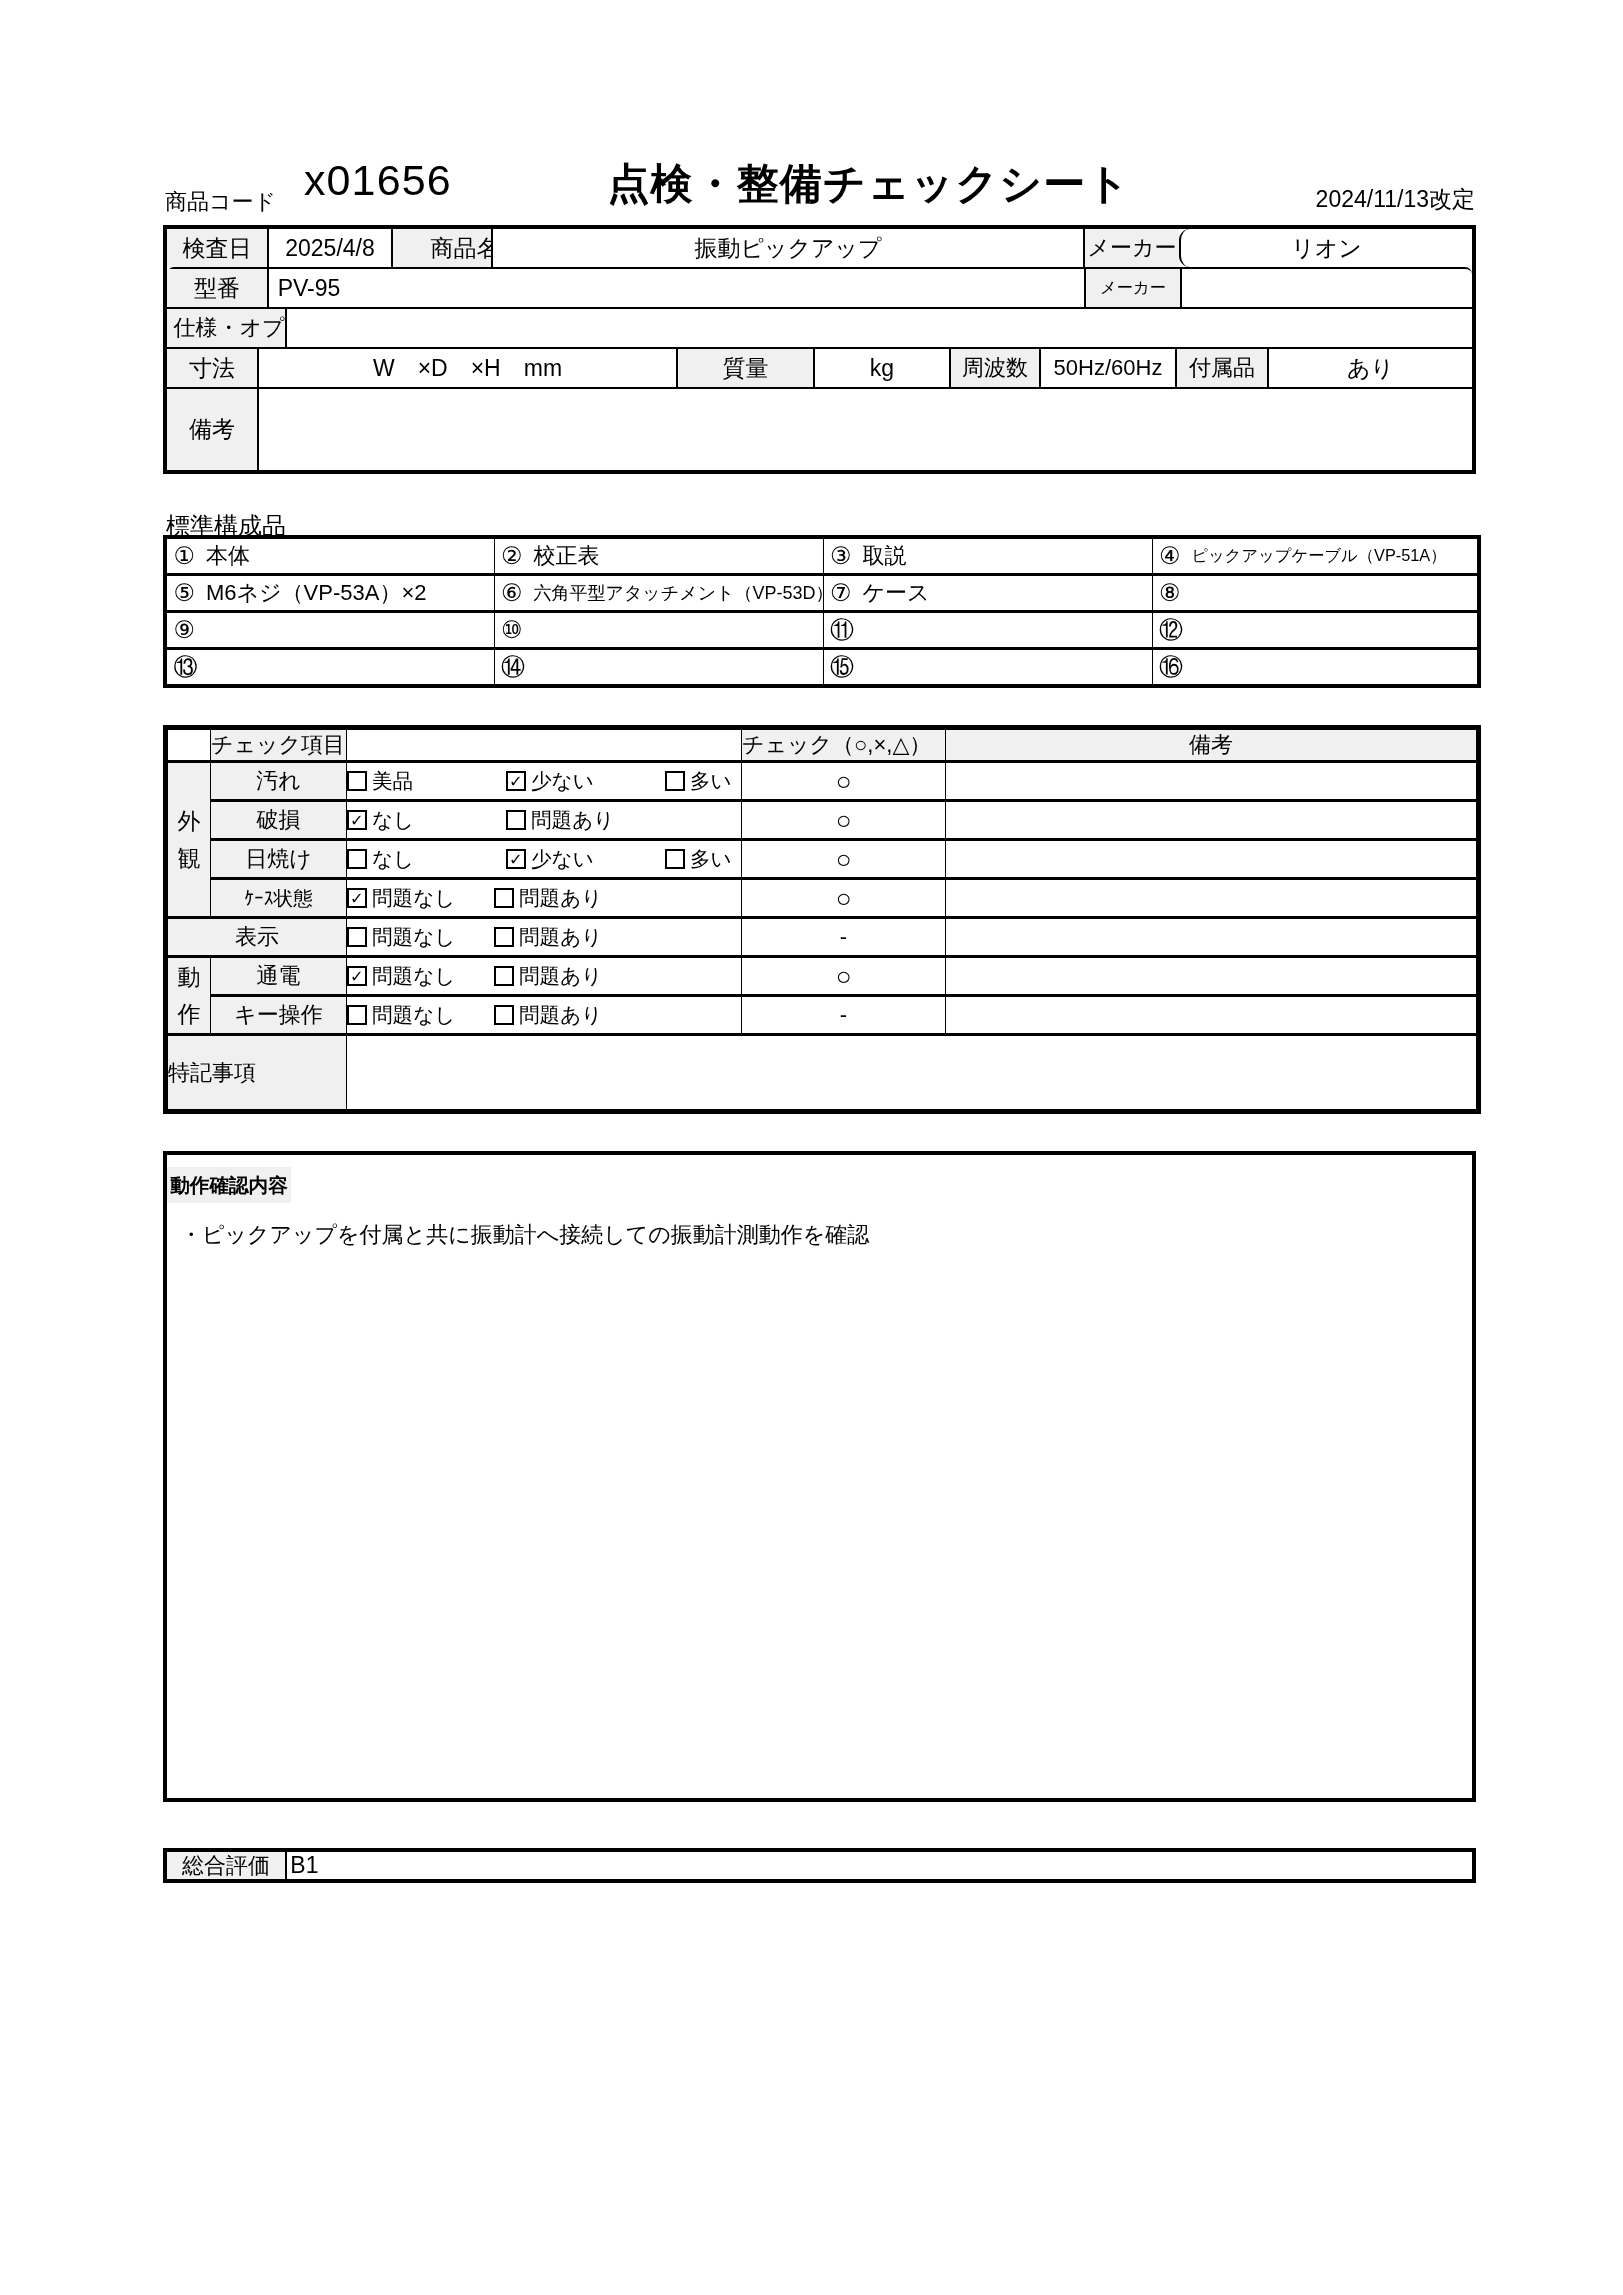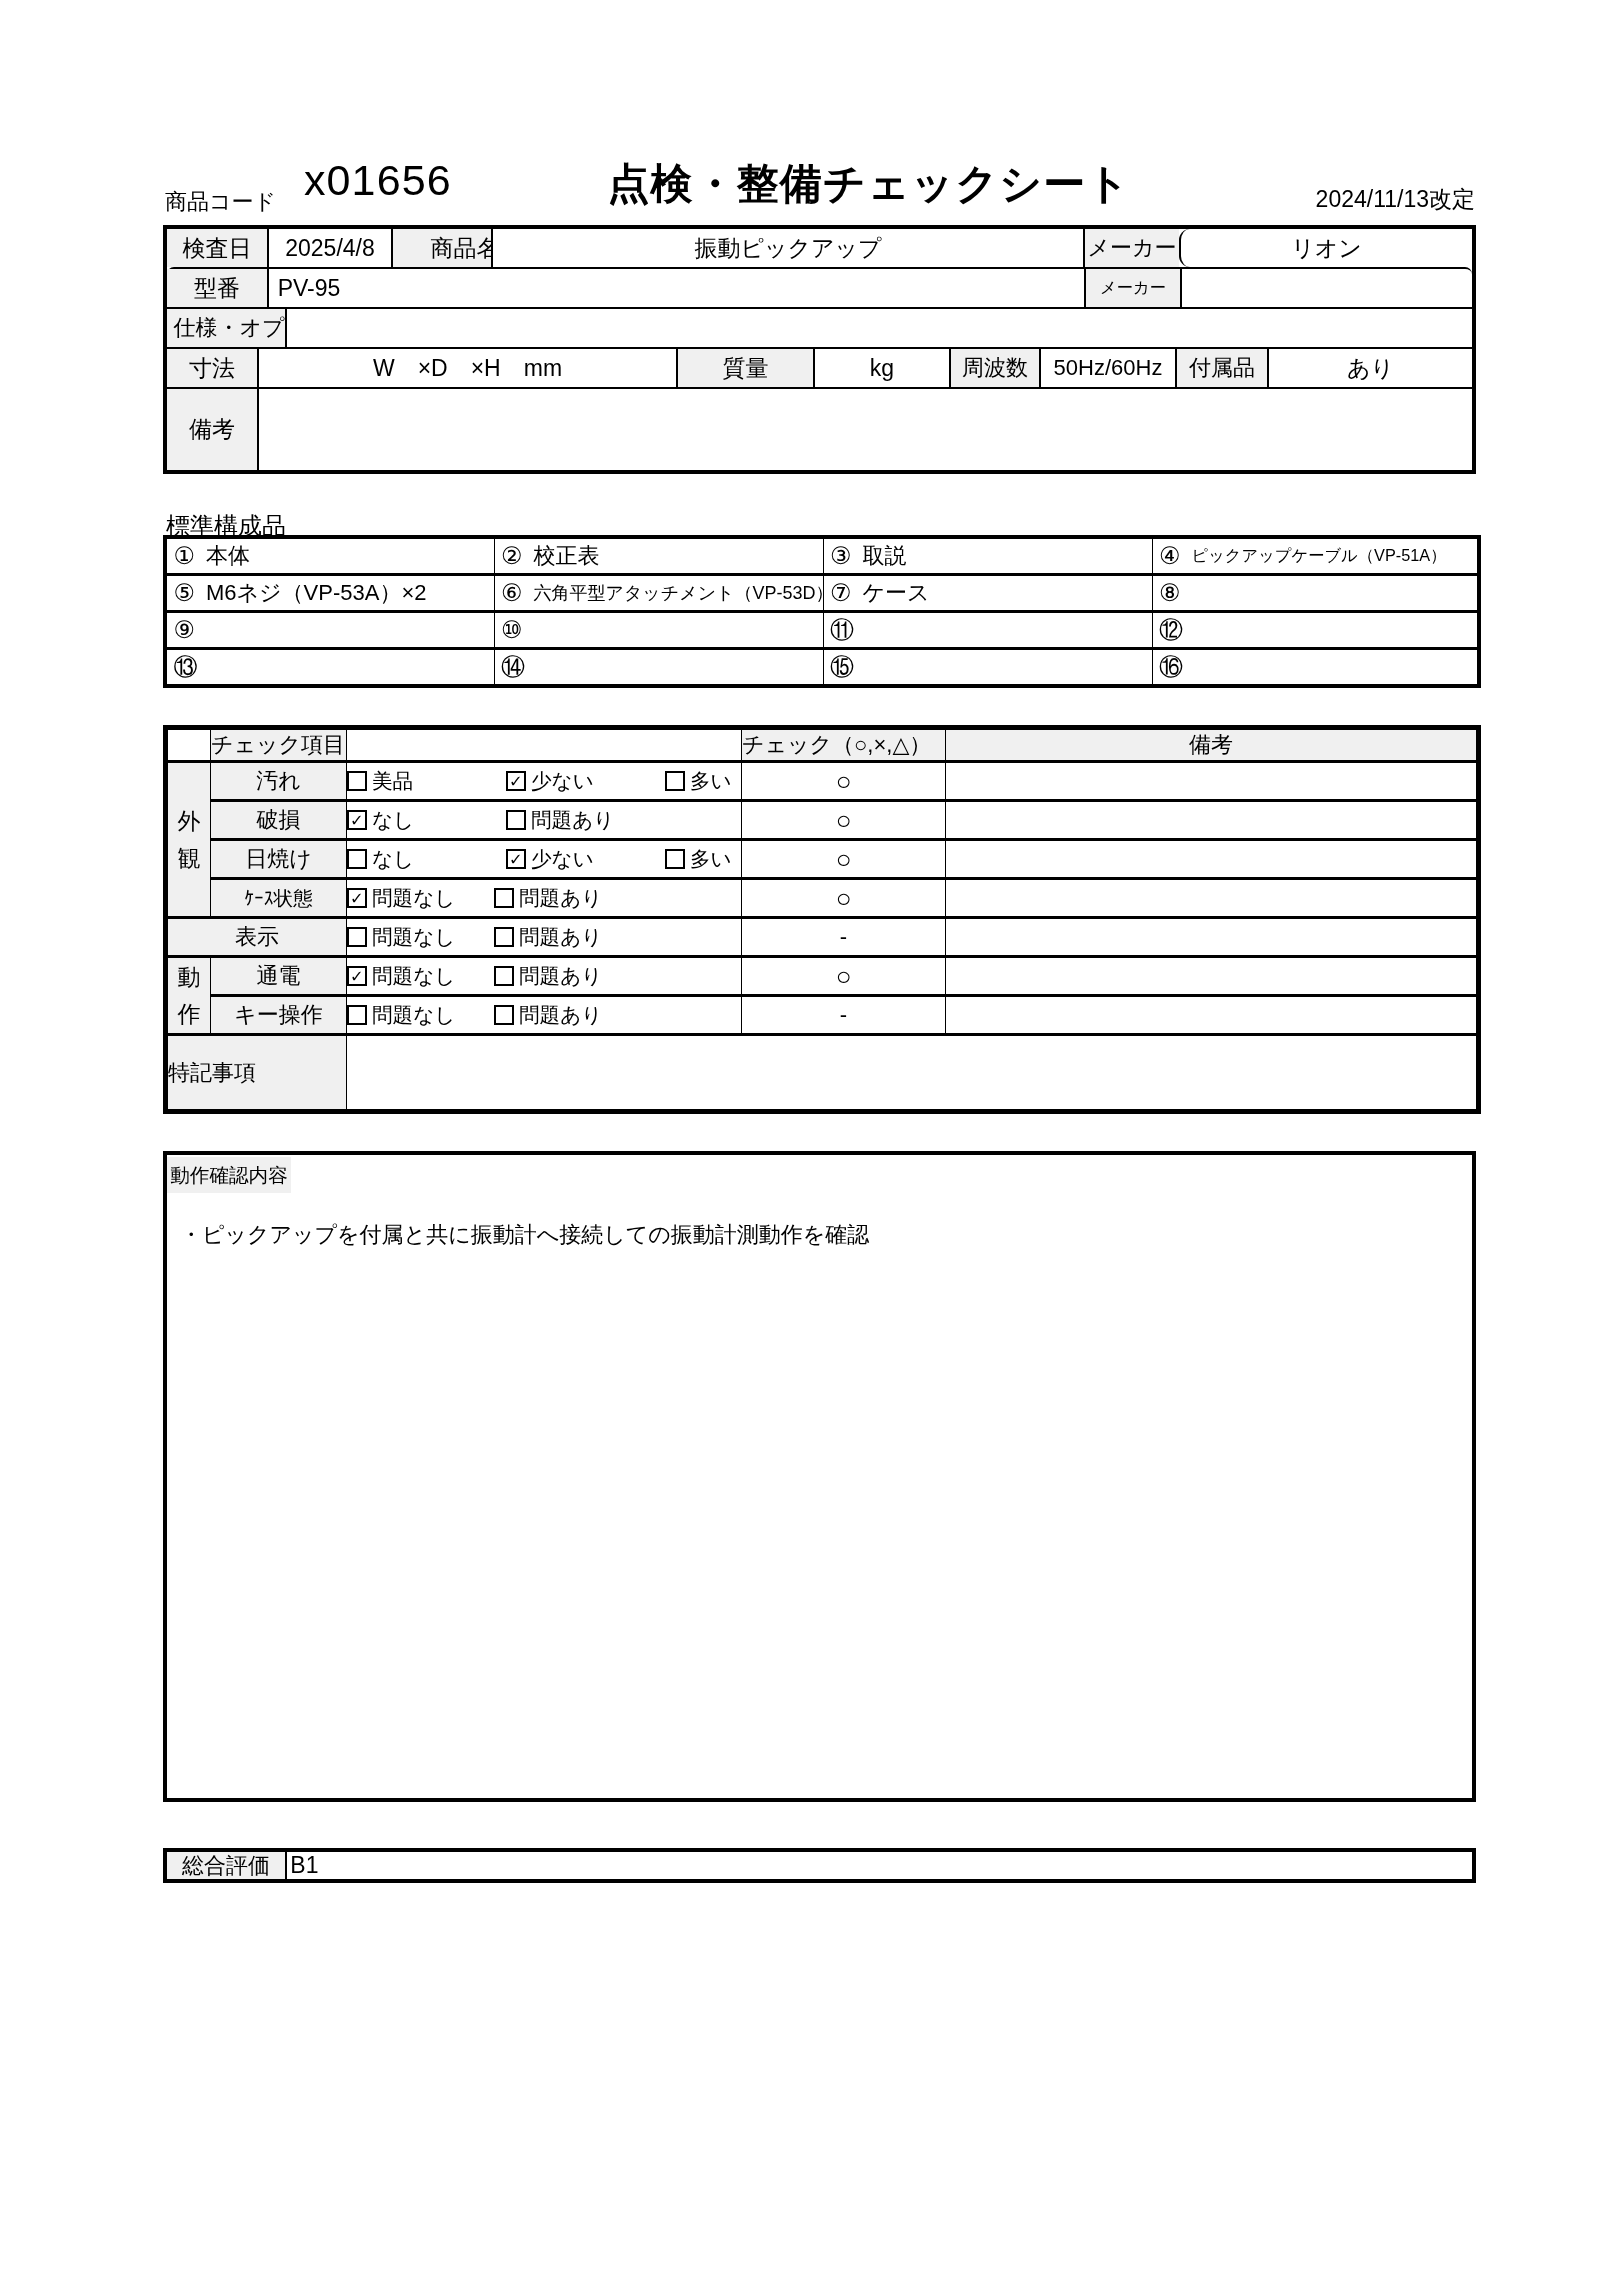--- a/index.html
+++ b/index.html
@@ -53,21 +53,21 @@
   .cb.checked::after { content:"✓"; }
   .optlabel { font-size:20.6px; white-space:nowrap; }
   td.kcheck { text-align:center; font-size:26px; }
   td.kremark { background:#fff; }
   td.khead { text-align:center; font-size:22px; white-space:nowrap; }
   td.khead-clip { text-align:left; padding-left:3.3px; font-size:22px; white-space:nowrap; }
   td.knotes { vertical-align:top; padding:7.6px 0 0 8.7px; font-size:22px; }
 
   
   .opbox { left:163px; top:1151px; width:1313px; height:651px; border:4.9px solid #000; box-sizing:border-box; background:#fff; }
-  .oplabel { position:absolute; left:0; top:2px; width:124px; height:36px; display:flex; align-items:center; justify-content:center; font-size:19.6px; background:#f0f0f0; white-space:nowrap; }
+  .oplabel { position:absolute; left:0; top:12px; width:124px; height:36px; display:flex; align-items:center; justify-content:center; font-size:19.6px; background:#f0f0f0; white-space:nowrap;font-weight:bold; }
   .opline { position:absolute; left:13px; top:65px; font-size:22px; white-space:nowrap; }
 
   
   .overall { left:163px; top:1848px; width:1313px; height:35px; border:4.9px solid #000; box-sizing:border-box; display:flex; background:#fff; }
   .ocell { box-sizing:border-box; border-left:2.2px solid #000; display:flex; align-items:center; overflow:hidden; white-space:nowrap; }
   .ocell:first-child { border-left:none; }
   .o-label { width:118px; flex:0 0 118px; justify-content:center; font-size:22px; }
   .o-grade { width:41px; flex:0 0 41px; justify-content:flex-start; padding-left:3.3px; font-size:23px; }
   .o-comment { flex:1; padding-left:5.4px; font-size:23px; }
 </style>

